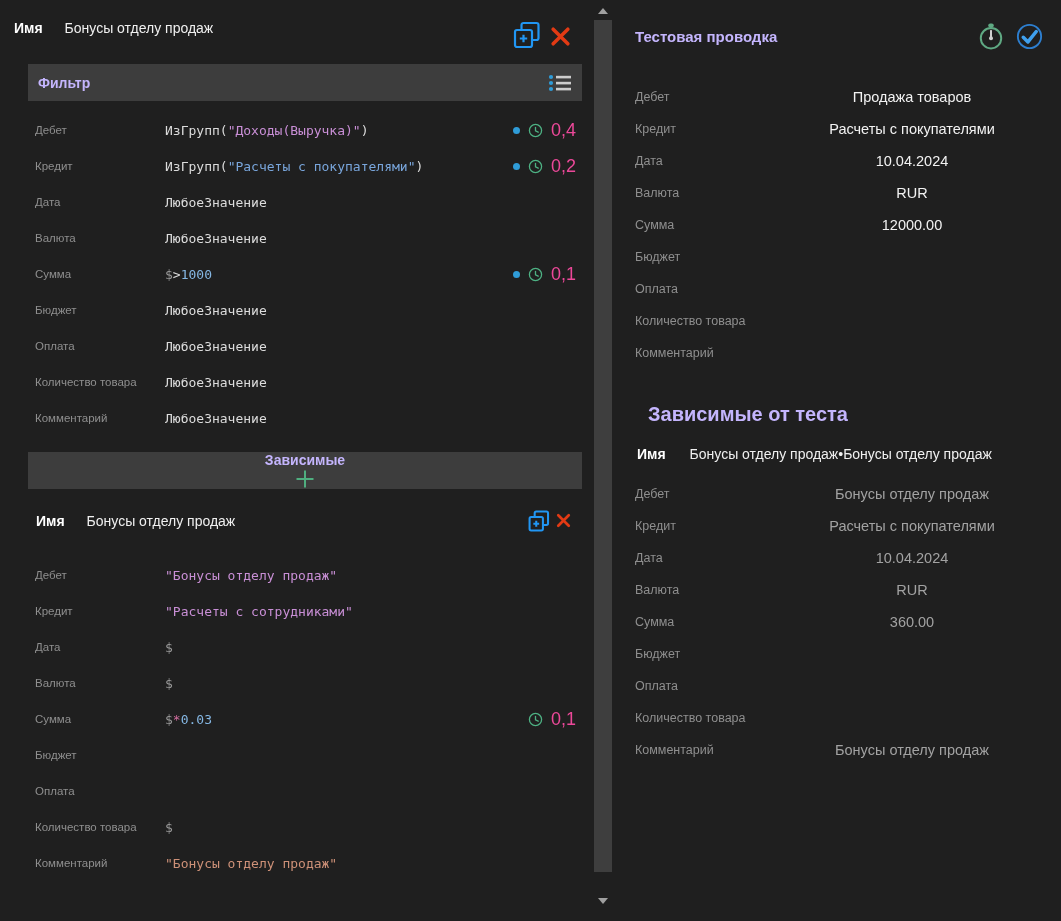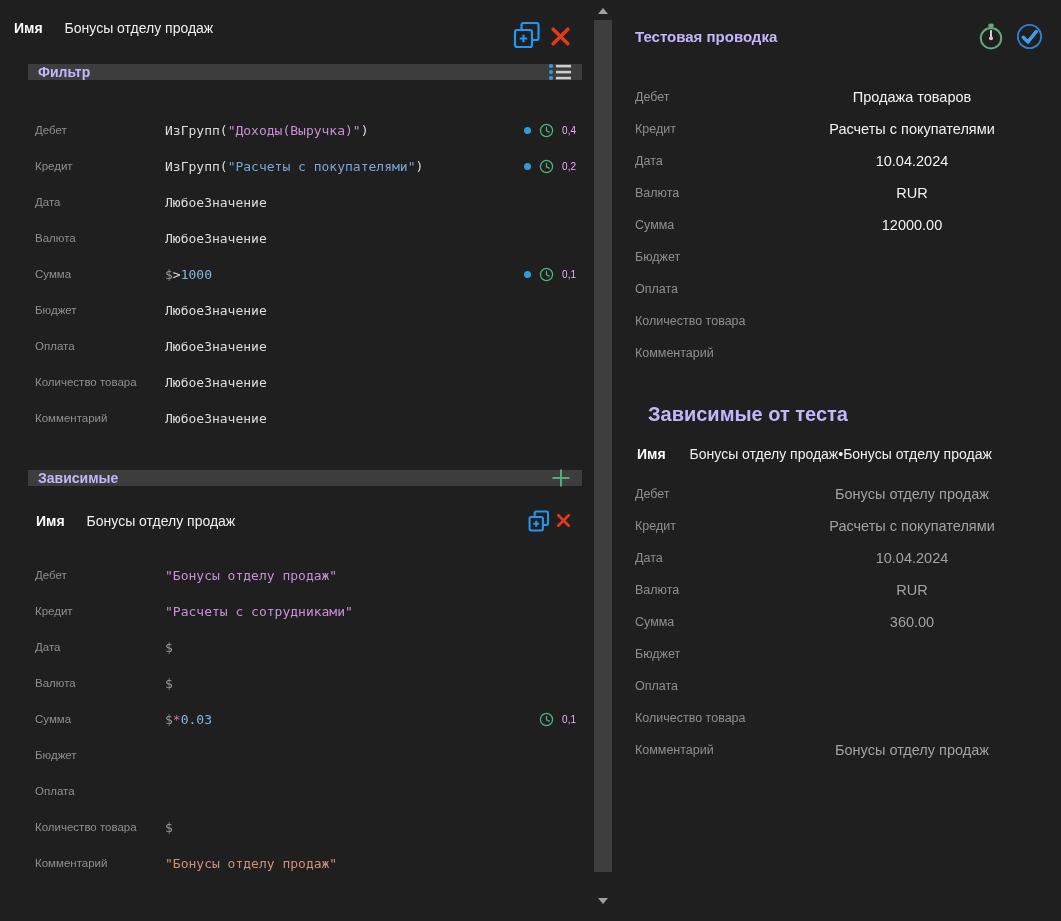--- a/index.html
+++ b/index.html
@@ -11,39 +11,39 @@
   .abs{position:absolute;}
   
   .left-panel{position:absolute;left:0;top:0;width:585px;height:921px;}
   .right-panel{position:absolute;left:620px;top:0;width:441px;height:921px;}
   
   .name-row{display:flex;align-items:center;}
   .name-key{font-weight:bold;color:#ffffff;font-size:14px;}
   .name-val{color:#f0f0f0;font-size:14px;}
   
   .section-bar{
-    position:absolute;left:28px;width:554px;height:16px;background:#3d3d3d;
+    position:absolute;left:28px;width:554px;height:37px;background:#3d3d3d;
     display:flex;align-items:center;justify-content:space-between;
     padding:0 10px;box-sizing:border-box;
   }
   .section-title{font-weight:bold;color:#c4b5fd;font-size:14px;}
   
   .code-rows .frow{height:36px;display:flex;align-items:center;padding:0 9px 0 35px;}
   .flabel{flex:0 0 130px;color:#8f8f8f;font-size:11.5px;}
   .fvalue{flex:1;font-family:"DejaVu Sans Mono",monospace;font-size:13px;white-space:pre;}
   .seg-plain{color:#dcdcdc}
   .seg-purple{color:#c98fd6}
   .seg-blue{color:#79a6dc}
   .seg-num{color:#85b7e3}
   .seg-dollar{color:#9a9a9a}
   .seg-pink{color:#d16d9e}
   .seg-salmon{color:#ce9178}
   .fbadge{display:flex;align-items:center;gap:8px;}
   .dot{width:7px;height:7px;border-radius:50%;background:#2f9cd8;}
-  .time-text{color:#f0abfc;font-size:10px;}
+  .time-text{color:#ec4899;font-size:18px;}
   .clock-wrap{display:flex;align-items:center;}
   
   .plain-rows .frow{height:32px;display:flex;align-items:center;padding-left:15px;}
   .plain-rows .flabel{flex:0 0 128px;color:#8f8f8f;font-size:12.5px;}
   .pvalue{flex:1;font-size:14.5px;color:#f2f2f2;text-align:center;}
   .dim .pvalue{color:#a2a2a2;}
   
   .icon-btn{display:inline-flex;cursor:pointer;background:none;border:none;padding:0;}
   
   .scroll-thumb{position:absolute;left:594px;top:20px;width:18px;height:852px;background:#3e3e3e;}
@@ -151,21 +151,21 @@
       <div class="frow">
         <span class="flabel">Количество товара</span>
         <span class="fvalue"><span class="seg-plain">ЛюбоеЗначение</span></span>
       </div>
       <div class="frow">
         <span class="flabel">Комментарий</span>
         <span class="fvalue"><span class="seg-plain">ЛюбоеЗначение</span></span>
       </div>
     </div>
 
-  <div class="section-bar" style="top:470px;">
+  <div class="section-bar" style="top:452px;flex-direction:column;">
     <span class="section-title">Зависимые</span>
     <span class="icon-btn">
       <svg width="22" height="22" viewBox="0 0 22 22">
         <path d="M11 2.5 V19.5 M2.5 11 H19.5" stroke="#4fae7f" stroke-width="2" fill="none"></path>
       </svg>
     </span>
   </div>
 
   <div class="name-row abs" style="left:36px;top:508px;height:26px;gap:22px;">
     <span class="name-key">Имя</span>

